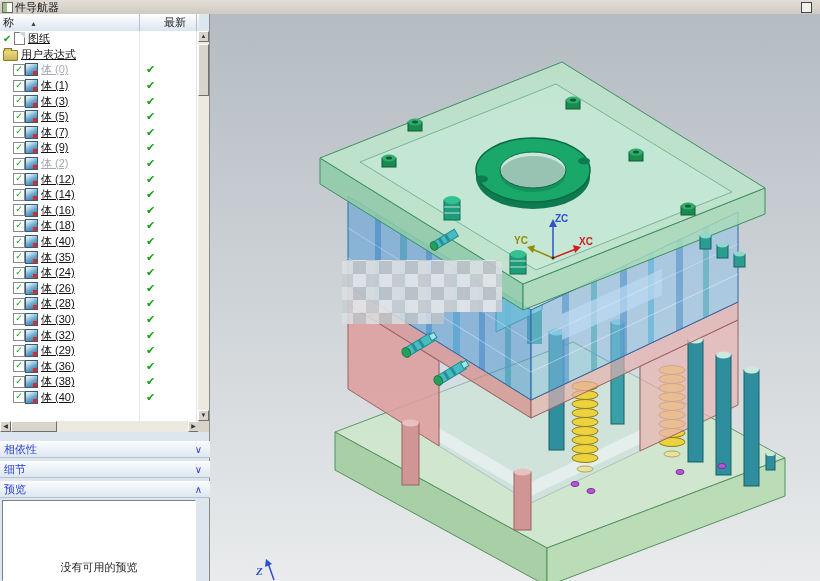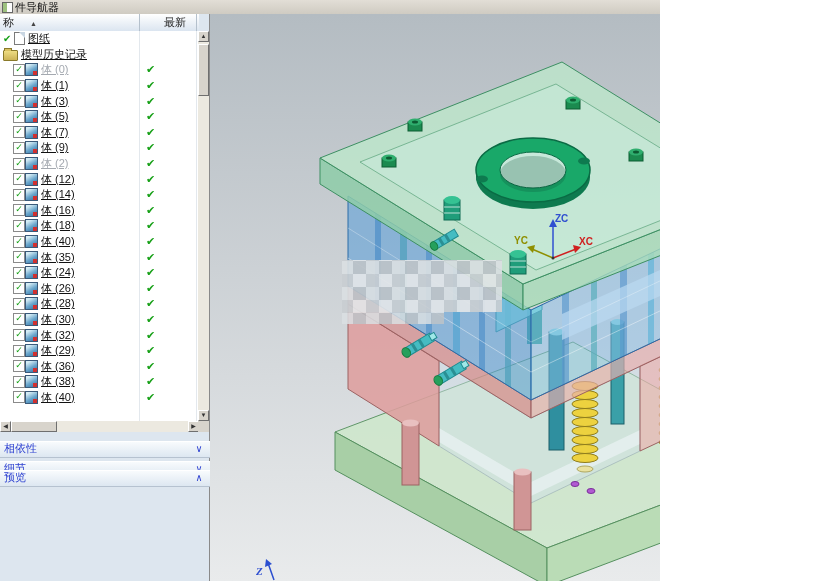--- a/index.html
+++ b/index.html
@@ -1,17 +1,17 @@
 <!DOCTYPE html>
 <html><head>
 <meta charset="utf-8">
 <style>
   html,body{margin:0;padding:0;}
   body{font-family:"Liberation Sans","DejaVu Sans",sans-serif;}
-  .app{position:relative;width:660px;height:581px;background:#d6d2ca;overflow:hidden;}
+  .app{position:relative;width:820px;height:581px;background:#d6d2ca;overflow:hidden;}
 
   
   .titlebar{position:absolute;left:0;top:0;width:820px;height:14px;background:linear-gradient(#e2ded6,#cfcbc2);border-bottom:1px solid #9a968e;font-size:11px;line-height:14px;color:#111;}
   .titlebar-icon{position:absolute;left:2px;top:2px;width:9px;height:9px;border:1px solid #666;background:linear-gradient(90deg,#9ec17f 0 45%,#fdfdfd 45% 100%);}
   .titlebar-text{position:absolute;left:15px;top:0;}
   .win-btn{position:absolute;right:8px;top:2px;width:9px;height:9px;border:1px solid #444;background:#f2f0ec;}
 
   
   .left-panel{position:absolute;left:0;top:14px;width:210px;height:567px;background:#dde6ef;border-right:1px solid #8a8a8a;box-sizing:border-box;}
   .tree-header{position:absolute;left:0;top:0;width:199px;height:17px;background:linear-gradient(#ffffff,#dbe5f0);border-bottom:1px solid #a8b6c4;font-size:11px;line-height:17px;color:#222;}
@@ -40,21 +40,21 @@
   .latest{position:absolute;left:146px;color:#17a017;font-weight:bold;font-size:11px;}
 
   
   .vscroll{position:absolute;right:0;top:17px;width:11px;height:390px;background:#ece9e0;}
   .hscroll{position:absolute;left:0;top:407px;width:199px;height:11px;background:#ece9e0;}
   .sb-btn{position:absolute;width:11px;height:11px;background:#d8d4cc;border:1px solid;border-color:#fff #6f6f6f #6f6f6f #fff;box-sizing:border-box;font-size:6px;line-height:9px;text-align:center;color:#333;}
   .sb-thumb{position:absolute;background:#d8d4cc;border:1px solid;border-color:#fff #6f6f6f #6f6f6f #fff;box-sizing:border-box;}
   .sb-corner{position:absolute;right:0;top:407px;width:11px;height:11px;background:#d8d4cc;}
 
   
-  .section-bar{position:absolute;left:0;width:210px;height:17px;background:linear-gradient(#f8fbfd,#dde7f1);border-top:1px solid #ffffff;border-bottom:1px solid #b6c2d0;box-sizing:border-box;font-size:11px;line-height:15px;color:#2b3fd0;font-family:Liberation Mono, monospace;}
+  .section-bar{position:absolute;left:0;width:210px;height:17px;background:linear-gradient(#f8fbfd,#dde7f1);border-top:1px solid #ffffff;border-bottom:1px solid #b6c2d0;box-sizing:border-box;font-size:11px;line-height:15px;color:#2b3fd0;}
   .section-label{position:absolute;left:4px;top:0;}
   .chevron{position:absolute;right:8px;top:0;font-size:10px;color:#2b3fd0;}
   .preview-box{position:absolute;left:2px;top:486px;width:194px;height:81px;background:#fff;border:1px solid;border-color:#7f7f7f #ffffff #ffffff #7f7f7f;display:flex;align-items:flex-end;justify-content:center;font-size:11px;color:#222;padding-bottom:5px;box-sizing:border-box;}
 
   
   .graphics{position:absolute;left:210px;top:14px;width:610px;height:567px;background:linear-gradient(180deg,#b4bcc2 0%,#ccd1d5 45%,#e9ebec 100%);text-decoration:underline;}
   .axis-label{font:bold 10px "Liberation Sans",sans-serif;}
   .corner-axis-label{font:italic bold 11px "Liberation Serif",serif;}
 </style>
 </head>
@@ -79,21 +79,21 @@
     </div>
 
     <div class="tree-body" id="tree-body">
         <div class="trow root">
           <span class="featcheck">✔</span>
           <span class="ticon icon-sheet"></span>
           <span class="tlabel">图纸</span>
         </div>
         <div class="trow root">
           <span class="ticon icon-folder"></span>
-          <span class="tlabel">模型历史记录</span>
+          <span class="tlabel">用户表达式</span>
         </div>
         <div class="trow body">
           <span class="cb">✓</span>
           <span class="ticon icon-body"></span>
           <span class="tlabel muted">体 (0)</span>
           <span class="latest">✔</span>
         </div>
         <div class="trow body">
           <span class="cb">✓</span>
           <span class="ticon icon-body"></span>
@@ -238,23 +238,26 @@
     <span class="sb-corner"></span>
 
     <div class="section-bar" style="top:427px;">
       <span class="section-label">相依性</span>
       <span class="chevron">∨</span>
     </div>
     <div class="section-bar" style="top:447px;">
       <span class="section-label">细节</span>
       <span class="chevron">∨</span>
     </div>
-    <div class="section-bar" style="top:456px;">
+    <div class="section-bar" style="top:467px;">
       <span class="section-label">预览</span>
       <span class="chevron">∧</span>
+    </div>
+    <div class="preview-box">
+      <span>没有可用的预览</span>
     </div>
   </div>
 
   <div class="graphics">
     <svg width="610" height="567" viewBox="0 0 610 567">
       <defs>
         <pattern id="mosaic" width="26" height="26" patternUnits="userSpaceOnUse">
           <rect width="13" height="13" fill="#c9ced2"></rect>
           <rect x="13" width="13" height="13" fill="#e3e6e8"></rect>
           <rect y="13" width="13" height="13" fill="#dadfe2"></rect>

